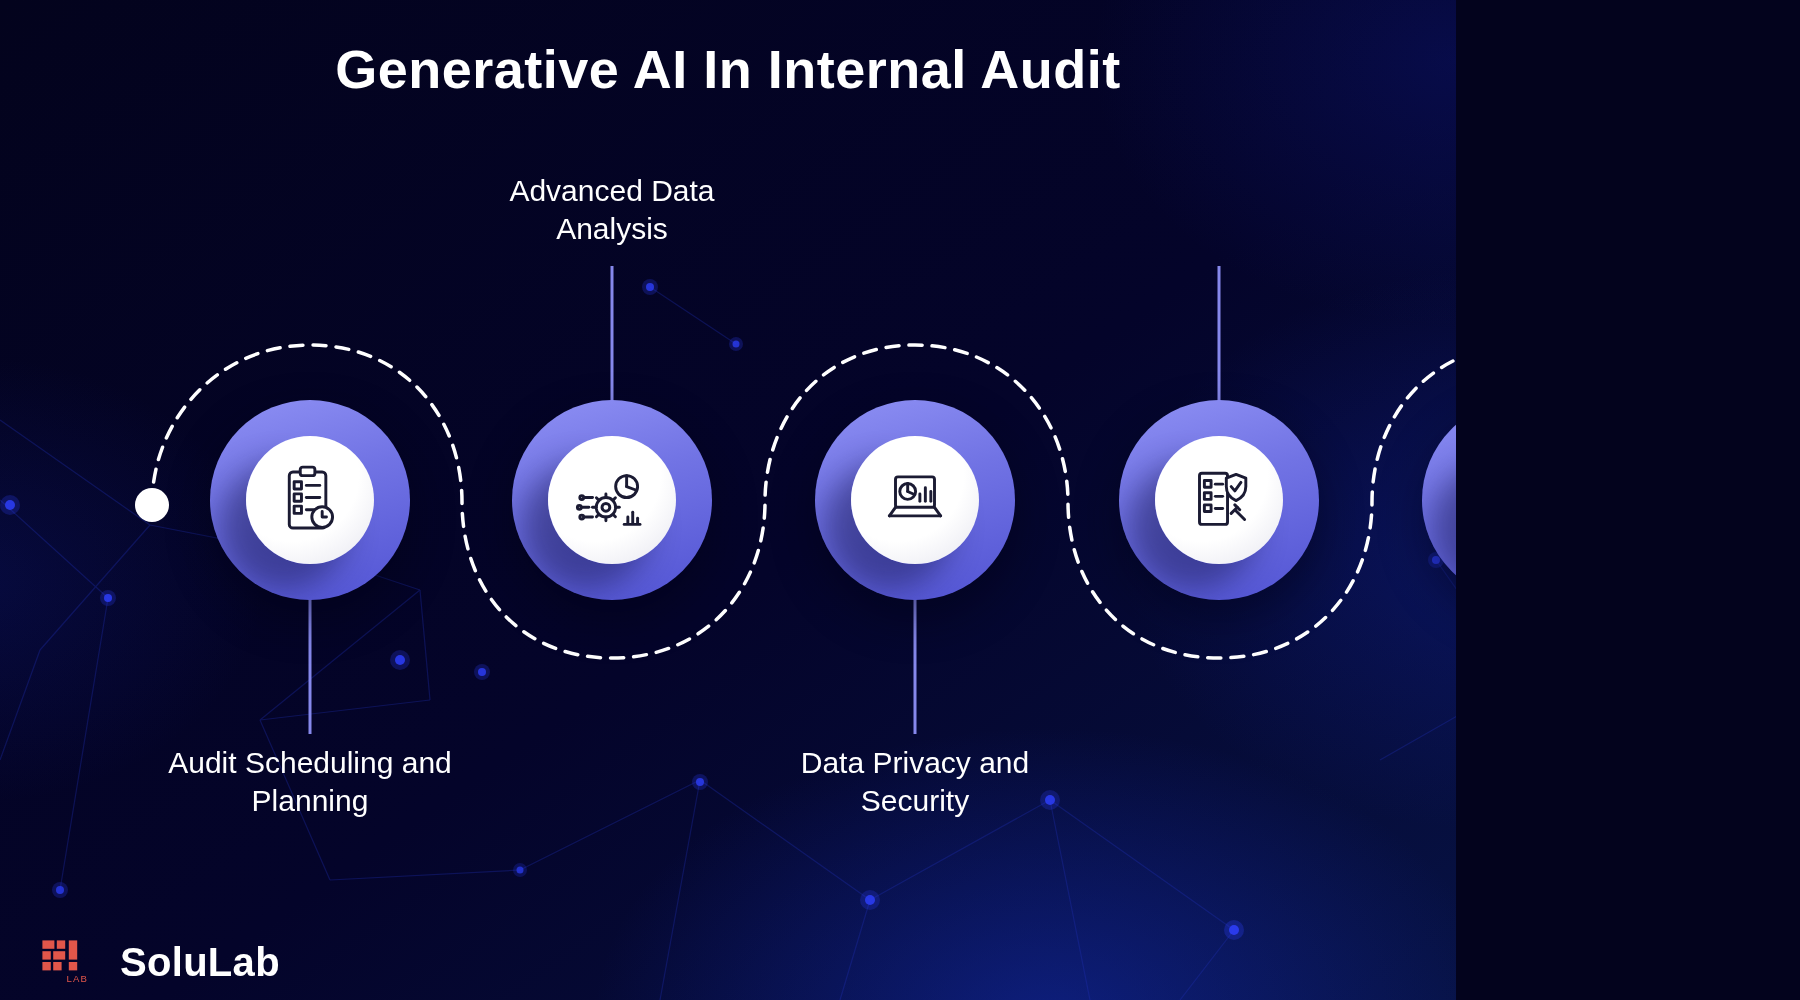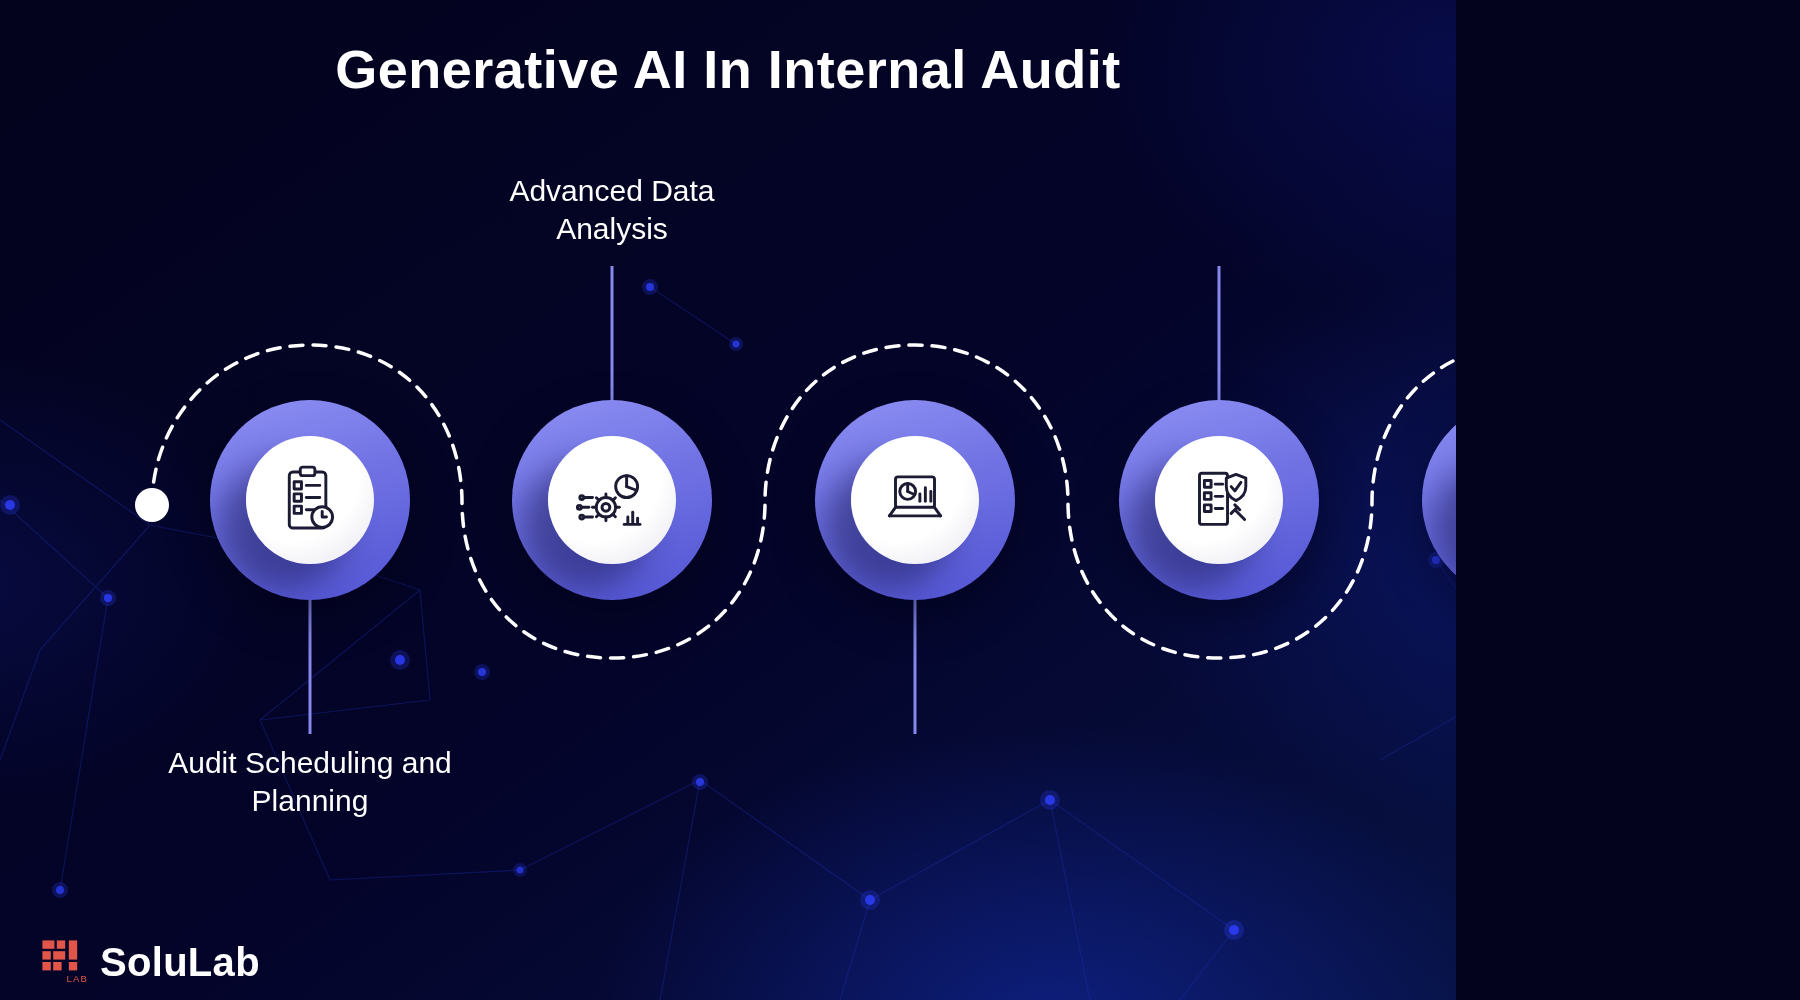--- a/index.html
+++ b/index.html
@@ -52,21 +52,21 @@
   .label{
     position:absolute;left:50%;transform:translateX(-50%);
     text-align:center;color:#ffffff;
     font-size:30px;line-height:1.28;font-weight:400;
     width:320px;z-index:2;
   }
   .node.below .label{top:744px;}
   .node.above .label{top:172px;width:250px;}
   .brand{
     position:absolute;left:40px;top:938px;
-    display:flex;align-items:center;gap:12px;z-index:3;
+    display:flex;align-items:center;gap:32px;z-index:3;
   }
   .brand-name{color:#ffffff;font-size:40px;font-weight:700;letter-spacing:0.3px;}
 </style>
 </head>
 <body>
 
 <div class="stage">
 
   <svg class="bg-net" width="1800" height="1000" viewBox="0 0 1800 1000">
     <g stroke="#2030b8" stroke-width="1.2" opacity="0.32">
@@ -229,20 +229,21 @@
             <circle cx="26" cy="25" r="6.5"></circle>
             <line x1="26" y1="25" x2="26" y2="18.5"></line>
               <line x1="26" y1="25" x2="31.5" y2="27.5"></line>
             <line x1="36" y1="33" x2="36" y2="27"></line>
               <line x1="40.5" y1="33" x2="40.5" y2="22"></line>
               <line x1="45" y1="33" x2="45" y2="25"></line>
           </g>
         </svg>
       </div>
     </div>
+    <div class="label">Data Privacy and Security</div>
   </div>
 
   <div class="node above" style="left:1049px">
     <div class="connector"></div>
     <div class="circle">
       <div class="inner">
         <svg viewBox="0 0 64 64">
           <g class="icon-stroke">
             <rect x="16" y="10" width="23" height="42" rx="2"></rect>
             <rect x="20" y="16" width="5.5" height="5.5"></rect>

